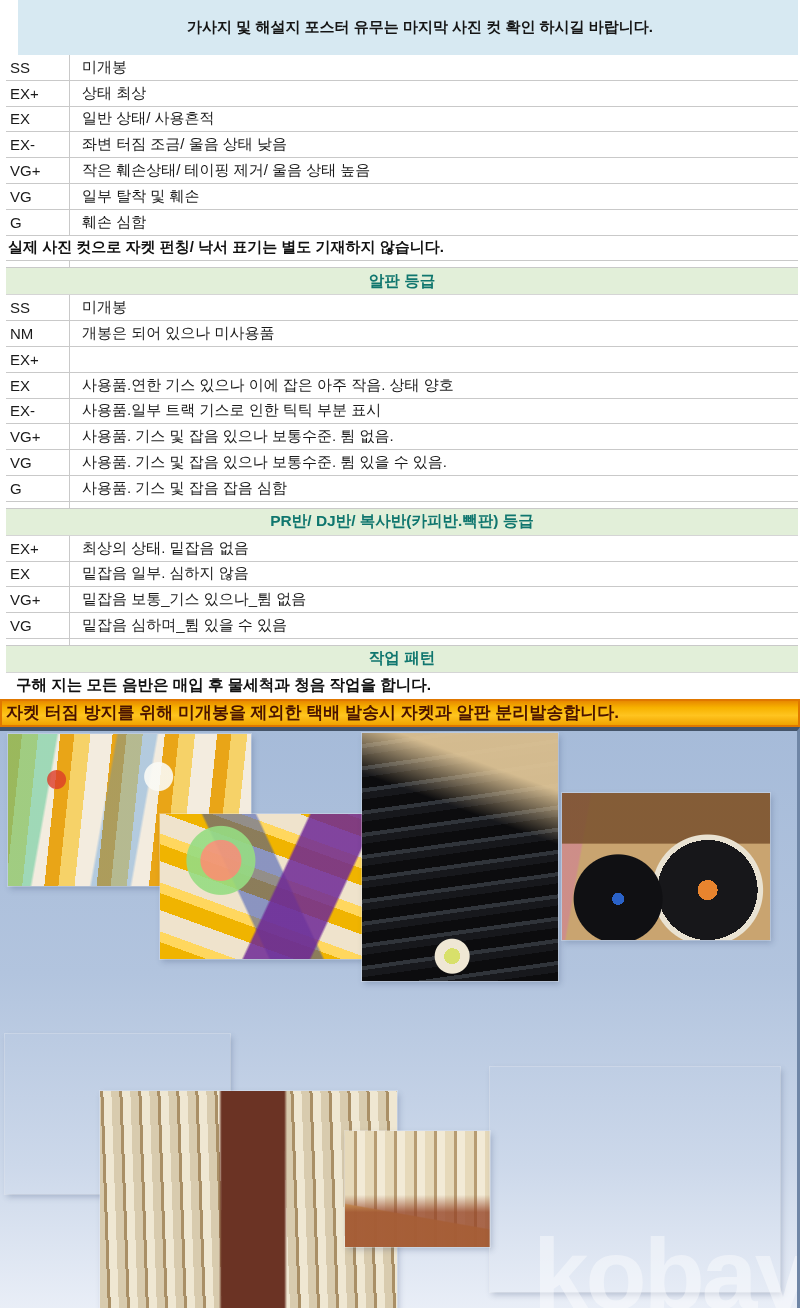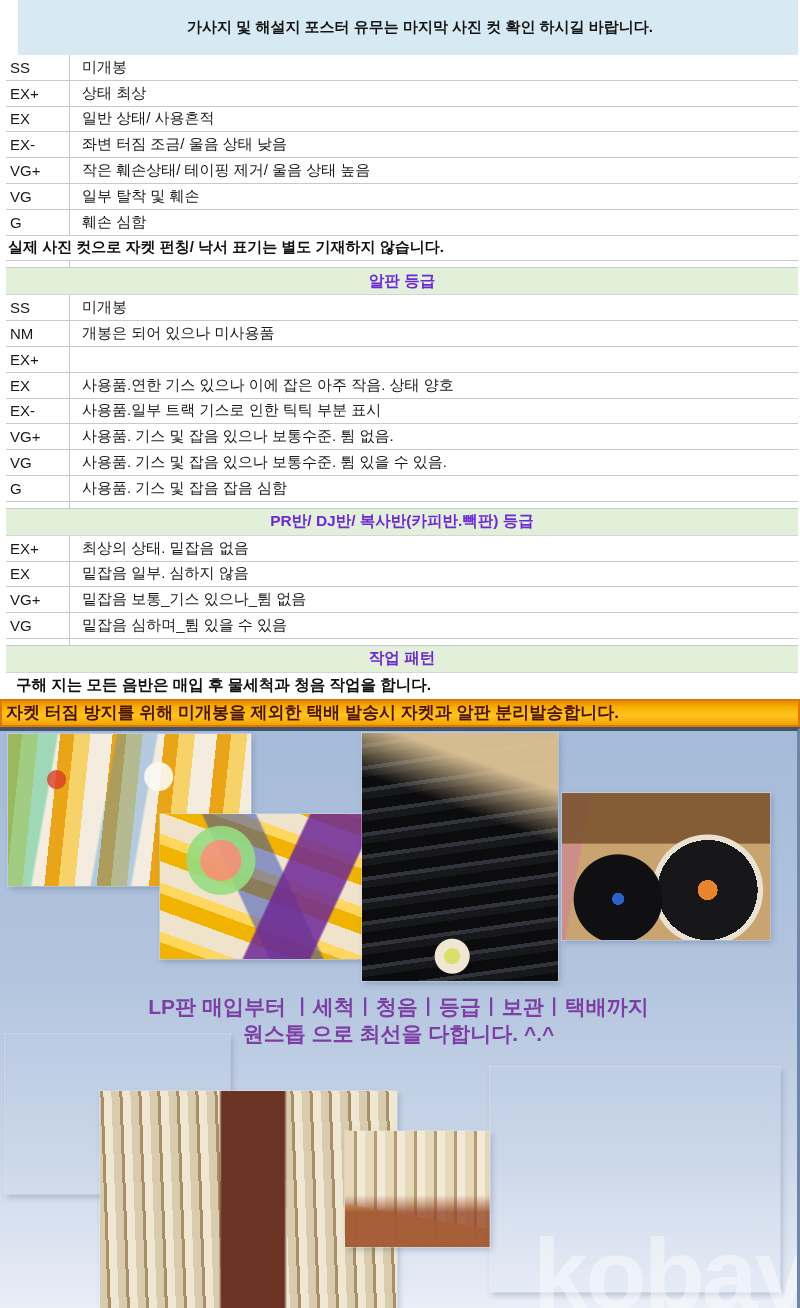--- a/index.html
+++ b/index.html
@@ -14,21 +14,21 @@
                 justify-content:center; text-align:center; font-weight:bold; font-size:15px; line-height:1.65; color:#151515;padding-left:24px; }
 
   
   .row { display:flex; height:25.8px; align-items:center; border-bottom:1px solid #c9c9c9; font-weight:normal; font-size:15px; color:#1a1a1a; }
   .row:first-of-type { border-top:1px solid #c9c9c9; }
   .row .code { flex:0 0 64px; width:64px; height:100%; border-right:1px solid #c9c9c9; display:flex; align-items:center; padding-left:4px; }
   .row .desc { padding-left:12px; white-space:nowrap;text-align:right; }
   .spacer-row { height:7px; border-bottom:1px solid #c9c9c9; display:flex; }
   .spacer-row .code { flex:0 0 64px; border-right:1px solid #c9c9c9; height:100%; }
   .section-head { height:27px; background:#e2efd9; display:flex; align-items:center; justify-content:center;
-                  font-weight:bold; font-size:15.5px; color:#6d28d9; border-bottom:1px solid #d5d5d5; }
+                  font-weight:bold; font-size:15.5px; color:#0f766e; border-bottom:1px solid #d5d5d5; }
   .note-row { height:25.8px; display:flex; align-items:center; font-weight:bold; font-size:15px; border-bottom:1px solid #c9c9c9; padding-left:2px; }
   .work-note { height:26px; display:flex; align-items:center; font-weight:bold; font-size:15.5px; padding-left:10px; }
 
   
   .banner { width:800px; height:28px; display:flex; align-items:center; padding-left:4px;
             background:linear-gradient(180deg,#e88a00 0%,#f7b200 28%,#ffc41f 60%,#f0a300 100%);
             border:2px solid #e07800; font-weight:bold; font-size:17px; color:#4a1300; }
 
   
   .collage { position:relative; width:800px; height:581px; overflow:hidden;
@@ -202,24 +202,20 @@
   </div>
 
   <div class="banner">자켓 터짐 방지를 위해 미개봉을 제외한 택배 발송시 자켓과 알판 분리발송합니다.</div>
 
   <div class="collage">
     <div class="photo ph-crates-wide"></div>
     <div class="photo ph-crates-close"></div>
     <div class="photo ph-record-stack"></div>
     <div class="photo ph-turntables"></div>
 
-    <div class="slogan">
-      <div>LP판 매입부터 ㅣ세척ㅣ청음ㅣ등급ㅣ보관ㅣ택배까지</div>
-      <div>원스톱 으로 최선을 다합니다. ^.^</div>
-    </div>
 
     <div class="photo ph-shelves-left"></div>
     <div class="photo ph-aisle"></div>
     <div class="photo ph-shelf-row"></div>
     <div class="photo ph-box-stacks"></div>
 
     <div class="watermark">kobay</div>
   </div>
 </div>
 

